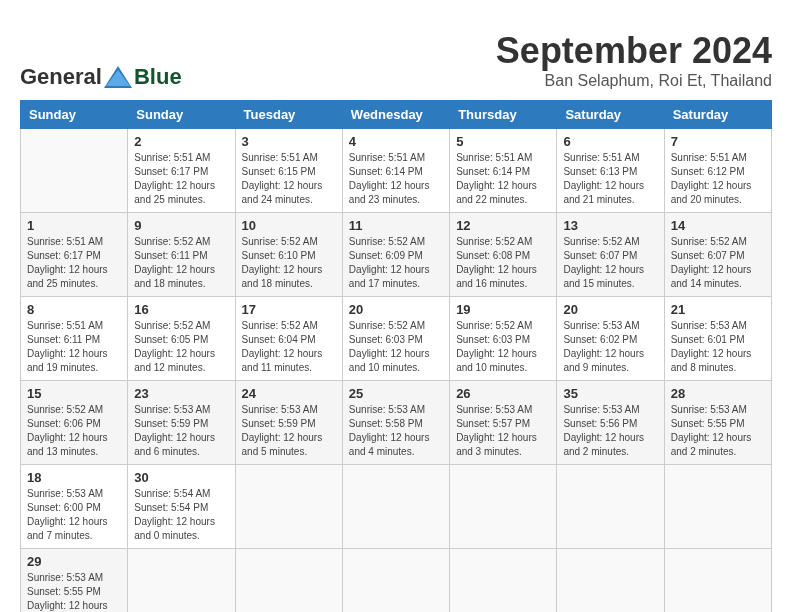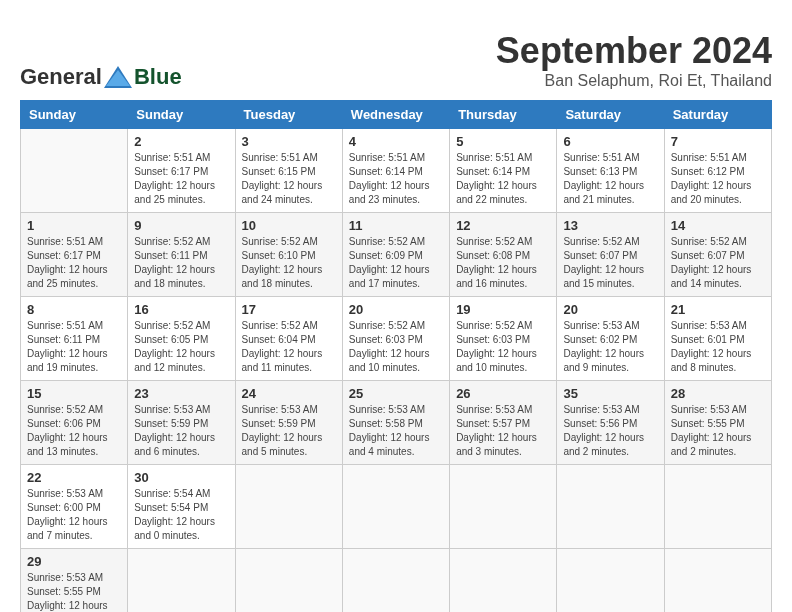--- a/index.html
+++ b/index.html
@@ -236,21 +236,21 @@
         <span class="day-num">35</span>
         <span class="day-info">Sunrise: 5:53 AM<br>Sunset: 5:56 PM<br>Daylight: 12 hours and 2 minutes.</span>
       </td>
         <td>
         <span class="day-num">28</span>
         <span class="day-info">Sunrise: 5:53 AM<br>Sunset: 5:55 PM<br>Daylight: 12 hours and 2 minutes.</span>
       </td>
       </tr>
       <tr>
         <td>
-        <span class="day-num">22</span>
+        <span class="day-num">18</span>
         <span class="day-info">Sunrise: 5:53 AM<br>Sunset: 6:00 PM<br>Daylight: 12 hours and 7 minutes.</span>
       </td>
         <td>
         <span class="day-num">30</span>
         <span class="day-info">Sunrise: 5:54 AM<br>Sunset: 5:54 PM<br>Daylight: 12 hours and 0 minutes.</span>
       </td>
         <td class="empty-cell"></td>
         <td class="empty-cell"></td>
         <td class="empty-cell"></td>
         <td class="empty-cell"></td>

